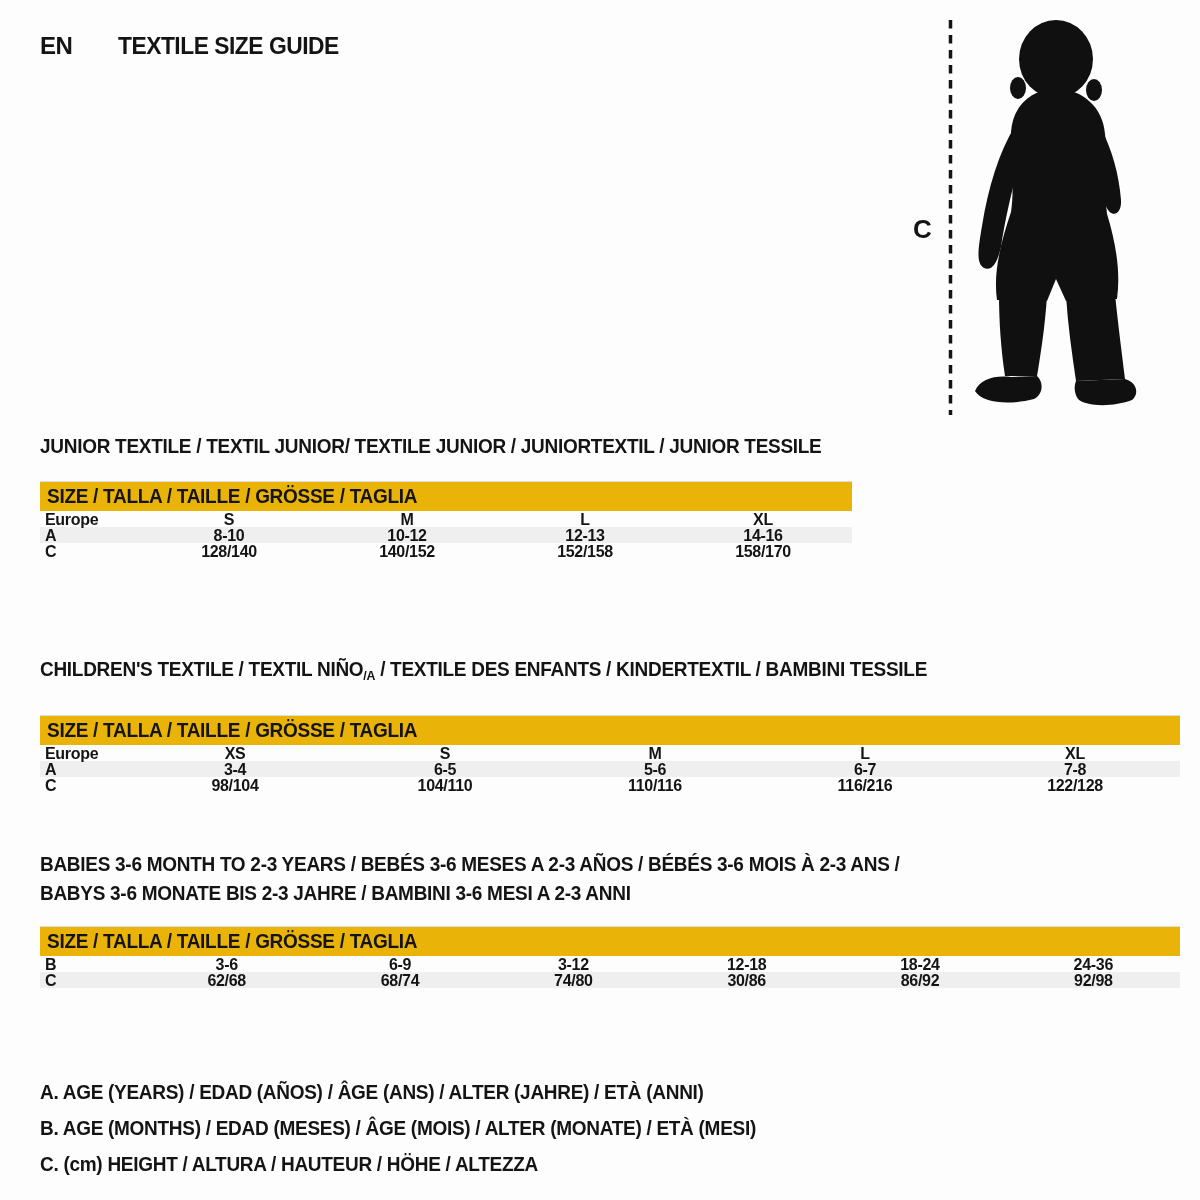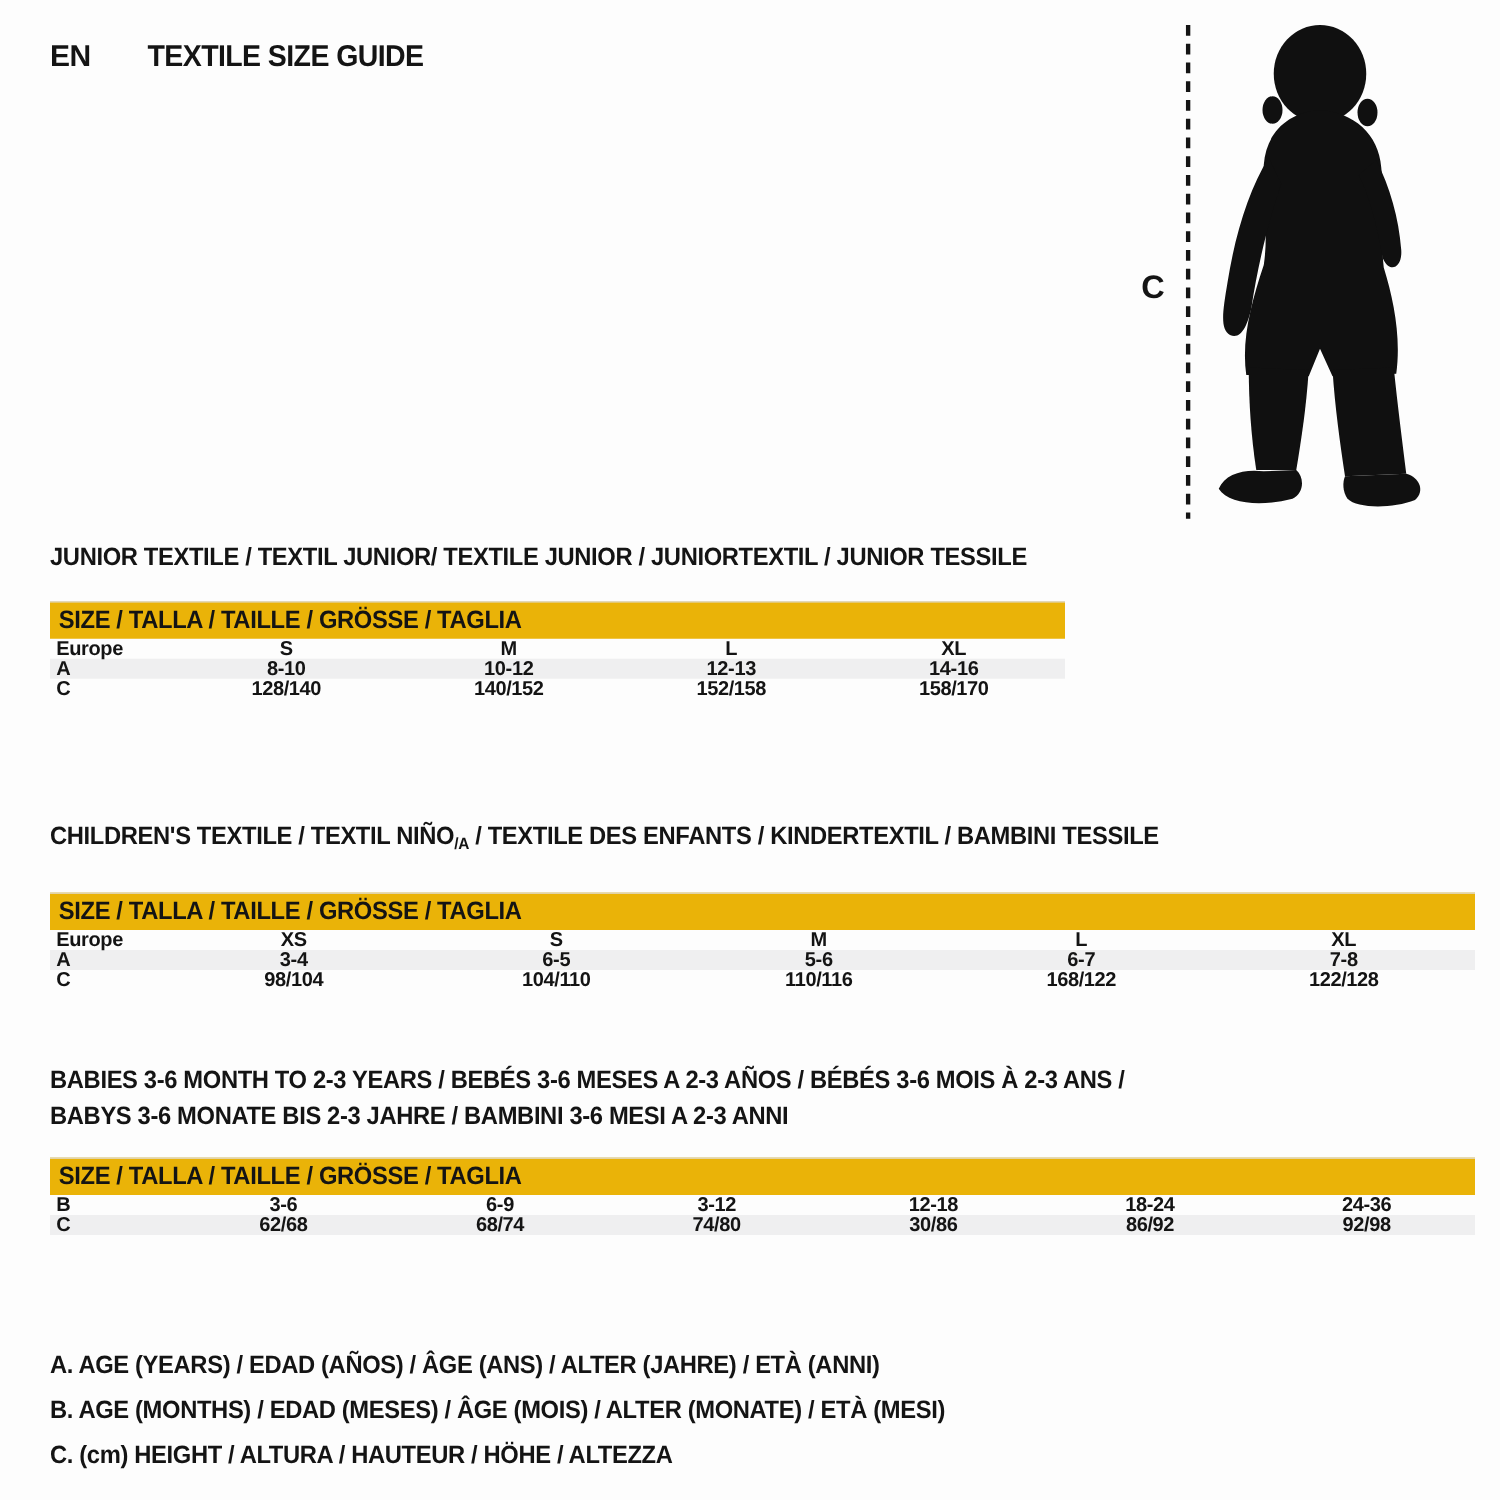--- a/index.html
+++ b/index.html
@@ -135,21 +135,21 @@
         <span class="cell">6-5</span>
         <span class="cell">5-6</span>
         <span class="cell">6-7</span>
         <span class="cell">7-8</span>
       </div>
       <div class="trow cols5">
         <span class="lbl">C</span>
         <span class="cell">98/104</span>
         <span class="cell">104/110</span>
         <span class="cell">110/116</span>
-        <span class="cell">168/122</span>
+        <span class="cell">116/216</span>
         <span class="cell">122/128</span>
       </div>
     </div>
   </section>
 
   <section class="sec" id="sec-babies">
     <div class="babies-title-line">BABIES 3-6 MONTH TO 2-3 YEARS / BEBÉS 3-6 MESES A 2-3 AÑOS / BÉBÉS 3-6 MOIS À 2-3 ANS /</div>
     <div class="babies-title-line">BABYS 3-6 MONATE BIS 2-3 JAHRE / BAMBINI 3-6 MESI A 2-3 ANNI</div>
     <div class="tbl">
       <div class="tbl-head">

